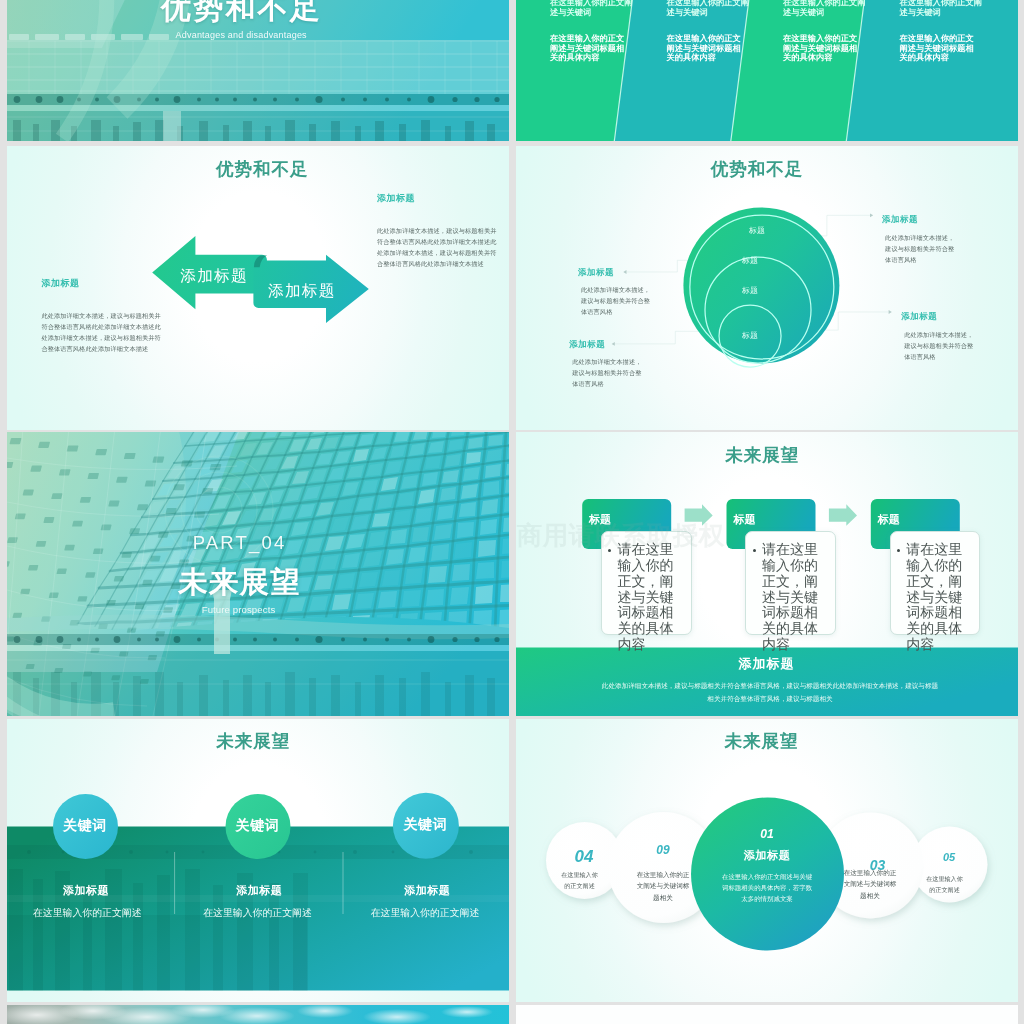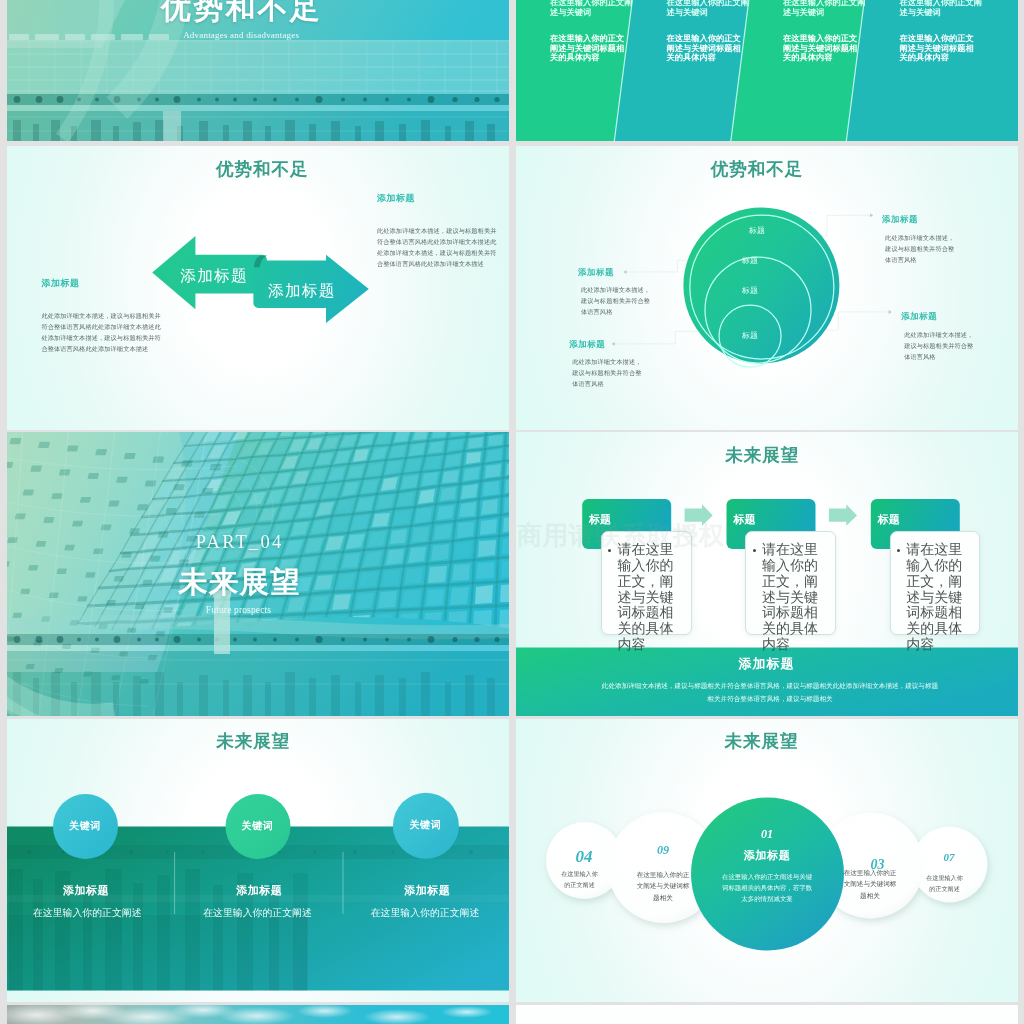--- a/index.html
+++ b/index.html
@@ -1,17 +1,17 @@
 <!DOCTYPE html>
 <html><head>
 <meta charset="utf-8">
 <style>
   html,body{margin:0;padding:0;}
   body{width:1024px;height:1024px;background:#e2e2e2;font-family:"Liberation Sans",sans-serif;overflow:hidden;}
-  #page{position:relative;width:1024px;height:734px;font-family:Liberation Serif, serif;}
+  #page{position:relative;width:1024px;height:734px;}
   .slide{position:absolute;width:502px;height:283.5px;overflow:hidden;background:#fff;}
   .col-l{left:6.5px;}
   .col-r{left:515.5px;}
   .r1{top:-142.5px;height:283.5px;}
   .r2{top:146px;}
   .r3{top:432px;}
   .r4{top:718.5px;}
   .r5{top:1005px;}
 
   
@@ -30,21 +30,21 @@
 
   
   .arrowLbl{position:absolute;color:#fff;font-size:15.7px;font-weight:400;letter-spacing:1.2px;white-space:nowrap;}
 
   
   .ringLbl{position:absolute;color:#eafff9;font-size:7.9px;letter-spacing:0;line-height:9px;}
   .stepCard{position:absolute;background:#fdfffe;border:.8px solid #cfe4de;border-radius:7px;box-shadow:0 1px 5px rgba(120,170,160,.16);}
   .stepBody{position:absolute;font-size:14px;color:#4c5654;line-height:15.9px;}
 
   
-  .kwCircle{position:absolute;border-radius:50%;display:flex;align-items:center;justify-content:center;color:#fff;font-weight:bold;font-size:10px;letter-spacing:.6px;}
+  .kwCircle{position:absolute;border-radius:50%;display:flex;align-items:center;justify-content:center;color:#fff;font-weight:bold;font-size:14px;letter-spacing:.6px;}
   .fcNum{position:absolute;width:100%;text-align:center;font-style:italic;font-weight:bold;}
   .fcTxt{position:absolute;text-align:center;}
 
   
   .wm{position:absolute;color:rgba(150,172,166,.13);font-weight:bold;white-space:nowrap;z-index:9;}
 </style>
 </head>
 <body>
 
 <div id="page">
@@ -1123,21 +1123,21 @@
   </svg>
   <div class="fcNum" style="left:38.5px;top:128px;width:60px;font-size:17px;color:#3ab6c2;">04</div>
   <div class="fcTxt" style="left:45px;top:150px;width:38px;font-size:6.1px;line-height:11px;color:#4e5a58;">在这里输入你的正文阐述</div>
   <div class="fcNum" style="left:102.5px;top:124px;width:90px;font-size:12px;color:#3ab6c2;">09</div>
   <div class="fcTxt" style="left:119.5px;top:150px;width:56px;font-size:6.6px;line-height:11.6px;color:#4e5a58;">在这里输入你的正文阐述与关键词标题相关</div>
   <div class="fcNum" style="left:196.5px;top:108.5px;width:110px;font-size:12.2px;color:#ffffff;text-align:center;">01</div>
   <div style="position:absolute;left:196.5px;top:129.5px;width:110px;text-align:center;font-size:11.2px;font-weight:bold;color:#fff;letter-spacing:.5px;">添加标题</div>
   <div class="fcTxt" style="left:205.5px;top:152.5px;width:92px;font-size:6.45px;line-height:11px;color:#eefbf8;">在这里输入你的正文阐述与关键词标题相关的具体内容，若字数太多的情别减文案</div>
   <div class="fcNum" style="left:317px;top:122px;width:90px;font-size:14px;color:#3ab6c2;margin-top:16px;">03</div>
   <div class="fcTxt" style="left:326.5px;top:148px;width:56px;font-size:6.6px;line-height:11.6px;color:#4e5a58;">在这里输入你的正文阐述与关键词标题相关</div>
-  <div class="fcNum" style="left:403.5px;top:132px;width:60px;font-size:11px;color:#3ab6c2;">07</div>
+  <div class="fcNum" style="left:403.5px;top:132px;width:60px;font-size:11px;color:#3ab6c2;">05</div>
   <div class="fcTxt" style="left:410px;top:154px;width:38px;font-size:6.1px;line-height:11px;color:#4e5a58;">在这里输入你的正文阐述</div>
 </div>
 
 <div class="slide col-l r5">
   <svg width="502" height="284" viewBox="0 0 502 284" style="position:absolute;left:0;top:0">
     <defs>
       <linearGradient id="skyg" x1="0" y1="0.15" x2="1" y2="0.1">
         <stop offset="0" stop-color="#9fada6"></stop>
             <stop offset="0.14" stop-color="#a7bcb5"></stop>
         <stop offset="0.30" stop-color="#86c7c6"></stop>

